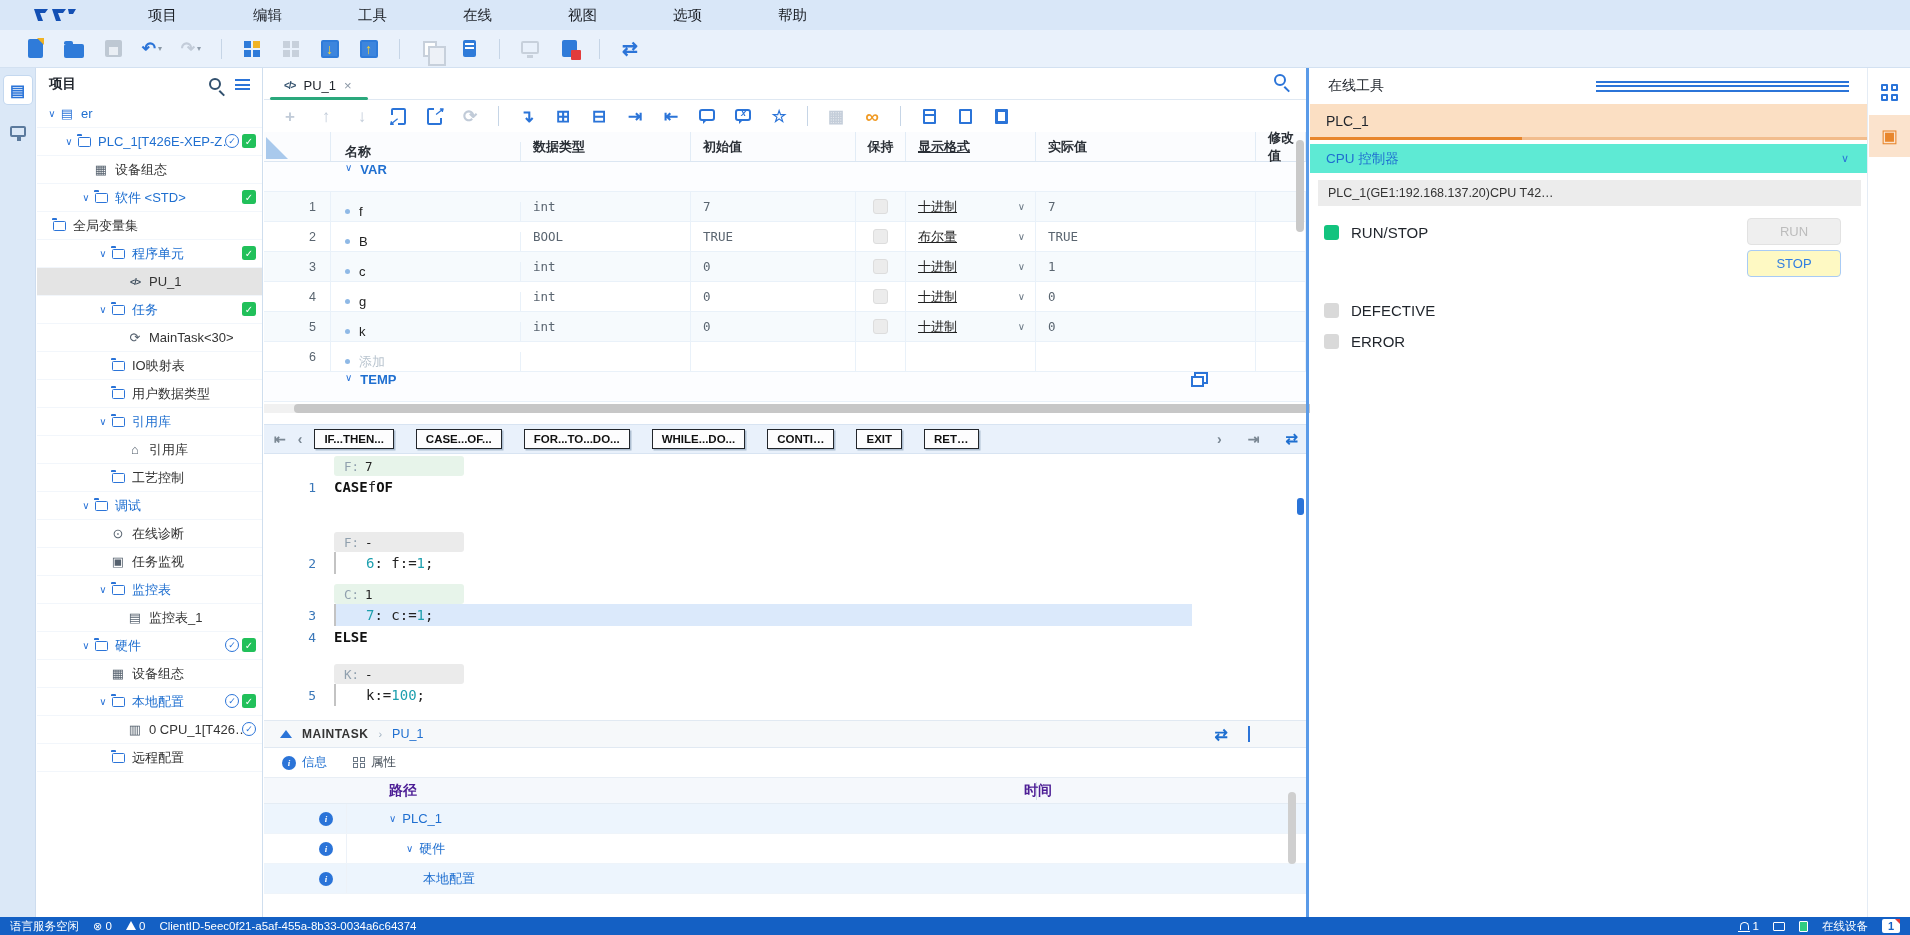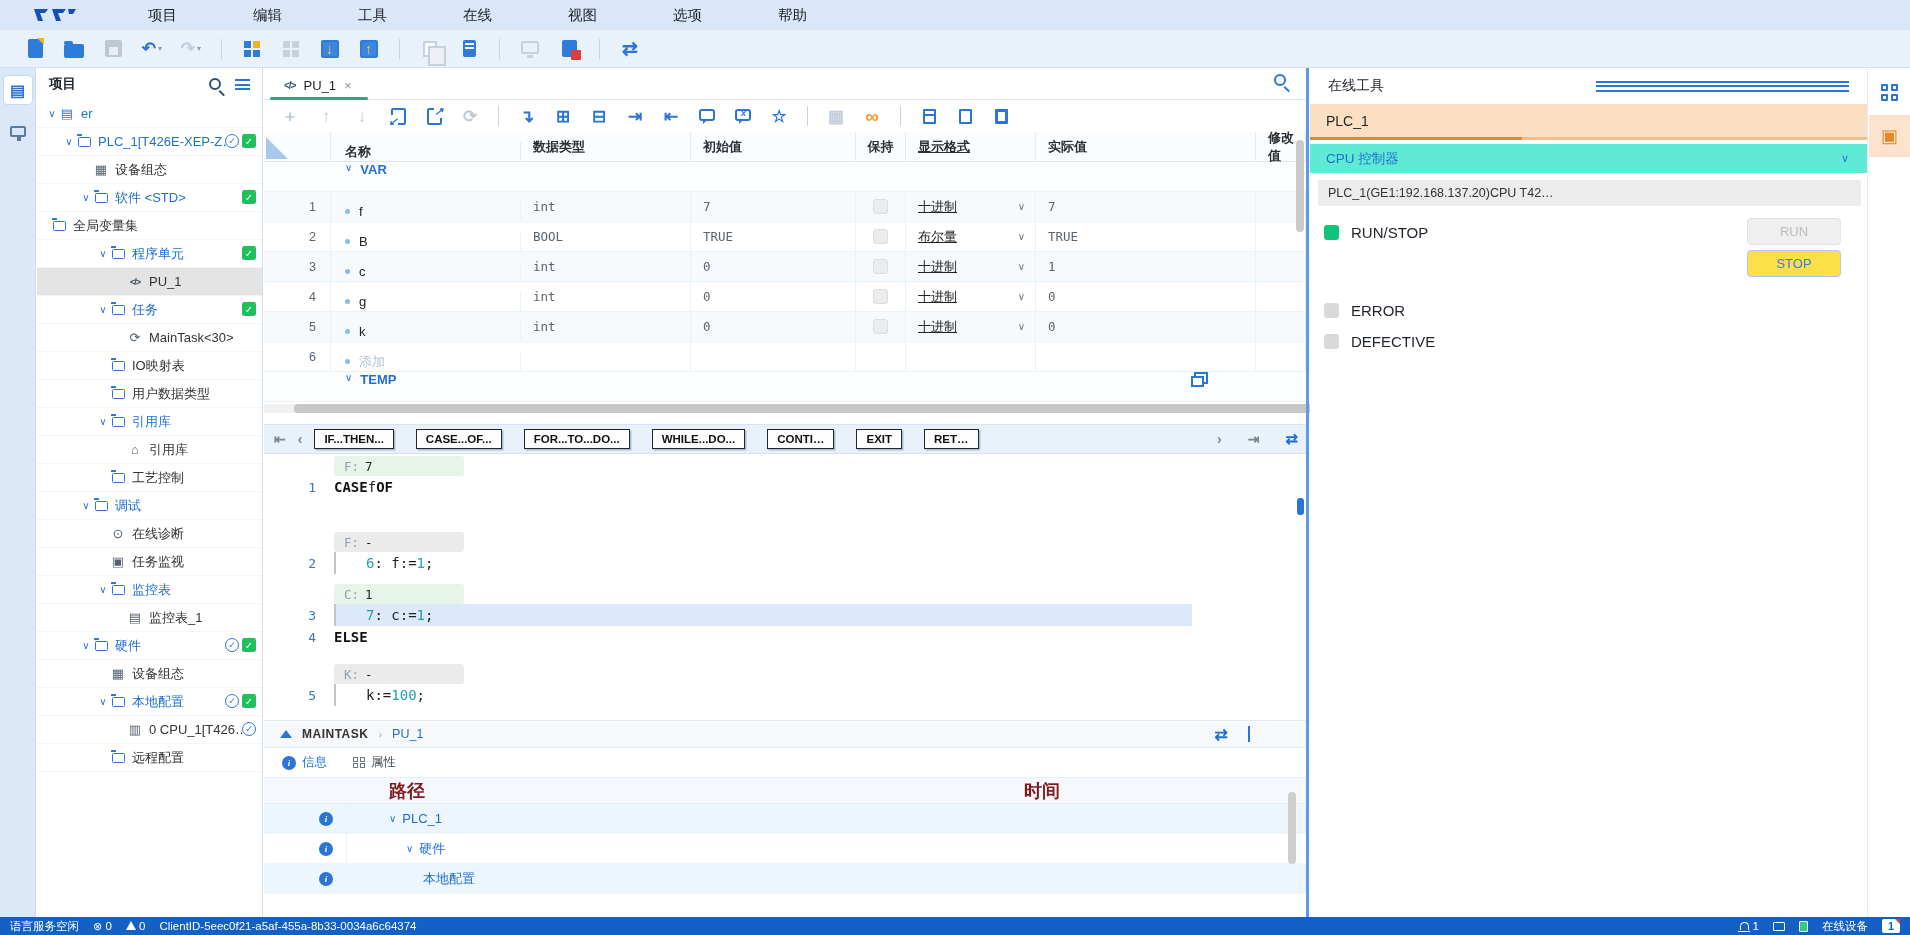--- a/index.html
+++ b/index.html
@@ -157,21 +157,21 @@
   .bc-caret { width:2px; height:16px; background:#2b74d8; }
 
   
   .infopanel { position:absolute; left:0; top:680px; width:100%; height:169px; background:#fff; }
   .ip-tabs { height:30px; display:flex; align-items:center; padding-left:18px; gap:26px; border-bottom:1px solid #e8eef5; }
   .ip-tab { display:flex; align-items:center; gap:6px; font-size:12.5px; color:#49525c; }
   .ip-tab.sel { color:#1f6fd0; }
   .info-ic { width:14px; height:14px; border-radius:50%; background:#2b74d8; color:#fff; font-size:9px; font-weight:bold; font-style:italic; display:flex; align-items:center; justify-content:center; font-family:"Liberation Serif", serif; }
   .grid-ic { width:12px; height:12px; display:grid; grid-template-columns:5px 5px; grid-template-rows:5px 5px; gap:1.5px; }
   .grid-ic i { border:1.5px solid #6b7886; }
-  .ip-head { height:26px; display:flex; align-items:center; background:#f5f8fc; border-bottom:1px solid #e4ecf4; font-size:18px; font-weight:bold; color:#7f1d1d; position:relative; }
+  .ip-head { height:26px; display:flex; align-items:center; background:#f5f8fc; border-bottom:1px solid #e4ecf4; font-size:14px; font-weight:bold; color:#4c1d95; position:relative; }
   .ip-head .h-path { padding-left:125px; }
   .ip-head .h-time { position:absolute; left:760px; }
   .ip-vline { position:absolute; left:772px; top:4px; width:1px; height:18px; background:#cfdce9; }
   .ip-row { height:30px; display:flex; align-items:center; font-size:13px; position:relative; border-bottom:1px solid #eef4fa; }
   .ip-row.alt { background:#edf5fd; }
   .ip-row .ricon { position:absolute; left:55px; }
   .ip-row .chev { color:#2b74d8; font-size:10px; margin-right:6px; }
   .ip-row .plabel { color:#1f6fd0; }
   .ip-colline { position:absolute; left:82px; top:0; bottom:0; width:1px; background:#edf2f8; }
 
@@ -188,21 +188,21 @@
   .rp-plc::after { content:""; position:absolute; left:0; bottom:-3px; height:3px; width:100%; background:linear-gradient(to right, #e8862c 0 38%, #f2bd8d 38% 100%); }
   .rp-sec { margin-top:7px; height:29px; background:#5eead4; display:flex; align-items:center; padding:0 16px; color:#1f6fd0; font-size:13.5px; position:relative; }
   .rp-sec .chev { position:absolute; right:18px; color:#2b74d8; font-size:11px; }
   .rp-endpoint { margin:7px 6px 0 8px; height:26px; background:#ececec; display:flex; align-items:center; padding:0 10px; font-size:12.5px; color:#333; white-space:nowrap; overflow:hidden; }
   .rp-run { margin-top:12px; position:relative; height:62px; padding-left:14px; }
   .led { width:15px; height:15px; border-radius:3px; display:inline-block; vertical-align:-2px; margin-right:12px; }
   .led.green { background:#12c37e; } .led.gray { background:#d9d9d9; }
   .rp-runlabel { font-size:15px; color:#1f242b; display:inline-block; margin-top:6px; }
   .btn { position:absolute; width:94px; height:27px; border-radius:4px; font-size:13px; display:flex; align-items:center; justify-content:center; }
   .btn.run { right:26px; top:0; background:#efefef; border:1px solid #e2e2e2; color:#bcbcbc; }
-  .btn.stop { right:26px; top:32px; background:#fde047; border:1px solid #a8cbf5; color:#2f7de1; }
+  .btn.stop { right:26px; top:32px; background:#fef9c3; border:1px solid #a8cbf5; color:#2f7de1; }
   .rp-status { padding-left:14px; margin-top:22px; font-size:15px; color:#1f242b; display:flex; align-items:center; }
   .rp-status + .rp-status { margin-top:14px; }
 
   
   .rrail { position:absolute; left:1869px; top:68px; width:41px; height:849px; background:#fff; }
   .rr-grid { width:17px; height:17px; display:grid; grid-template-columns:7px 7px; grid-template-rows:7px 7px; gap:2.5px; margin:16px auto 0; }
   .rr-grid i { border:2px solid #2b74d8; border-radius:1px; }
   .rr-tile { margin-top:14px; height:42px; background:#fbe3cd; display:flex; align-items:center; justify-content:center; }
   .rr-dev { color:#e8862c; font-size:18px; }
 
@@ -887,25 +887,25 @@
       <span class="chev">∨</span>
     </div>
     <div class="rp-endpoint">PLC_1(GE1:192.168.137.20)CPU T42…</div>
     <div class="rp-run">
       <span class="led green"></span><span class="rp-runlabel">RUN/STOP</span>
       <div class="btn run">RUN</div>
       <div class="btn stop">STOP</div>
     </div>
     <div class="rp-status">
       <span class="led gray"></span>
-        <span>ERROR</span>
+        <span>DEFECTIVE</span>
     </div>
     <div class="rp-status">
       <span class="led gray"></span>
-        <span>DEFECTIVE</span>
+        <span>ERROR</span>
     </div>
   </div>
 
   <div class="rrail">
     <div class="rr-grid">
         <i></i>
         <i></i>
         <i></i>
         <i></i>
       </div>

